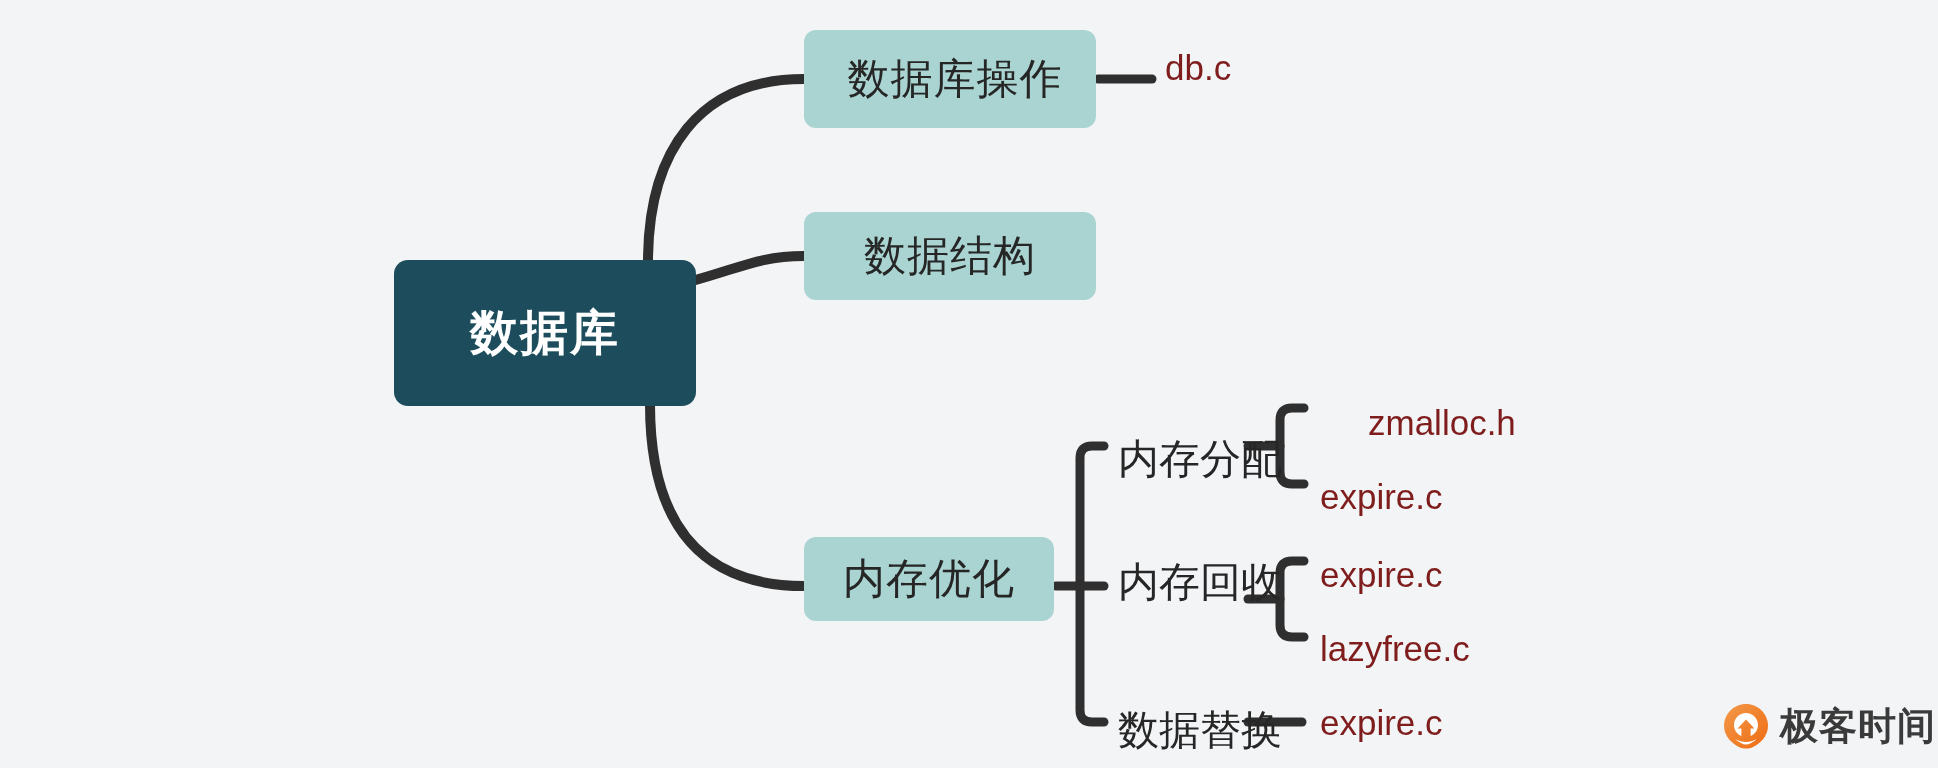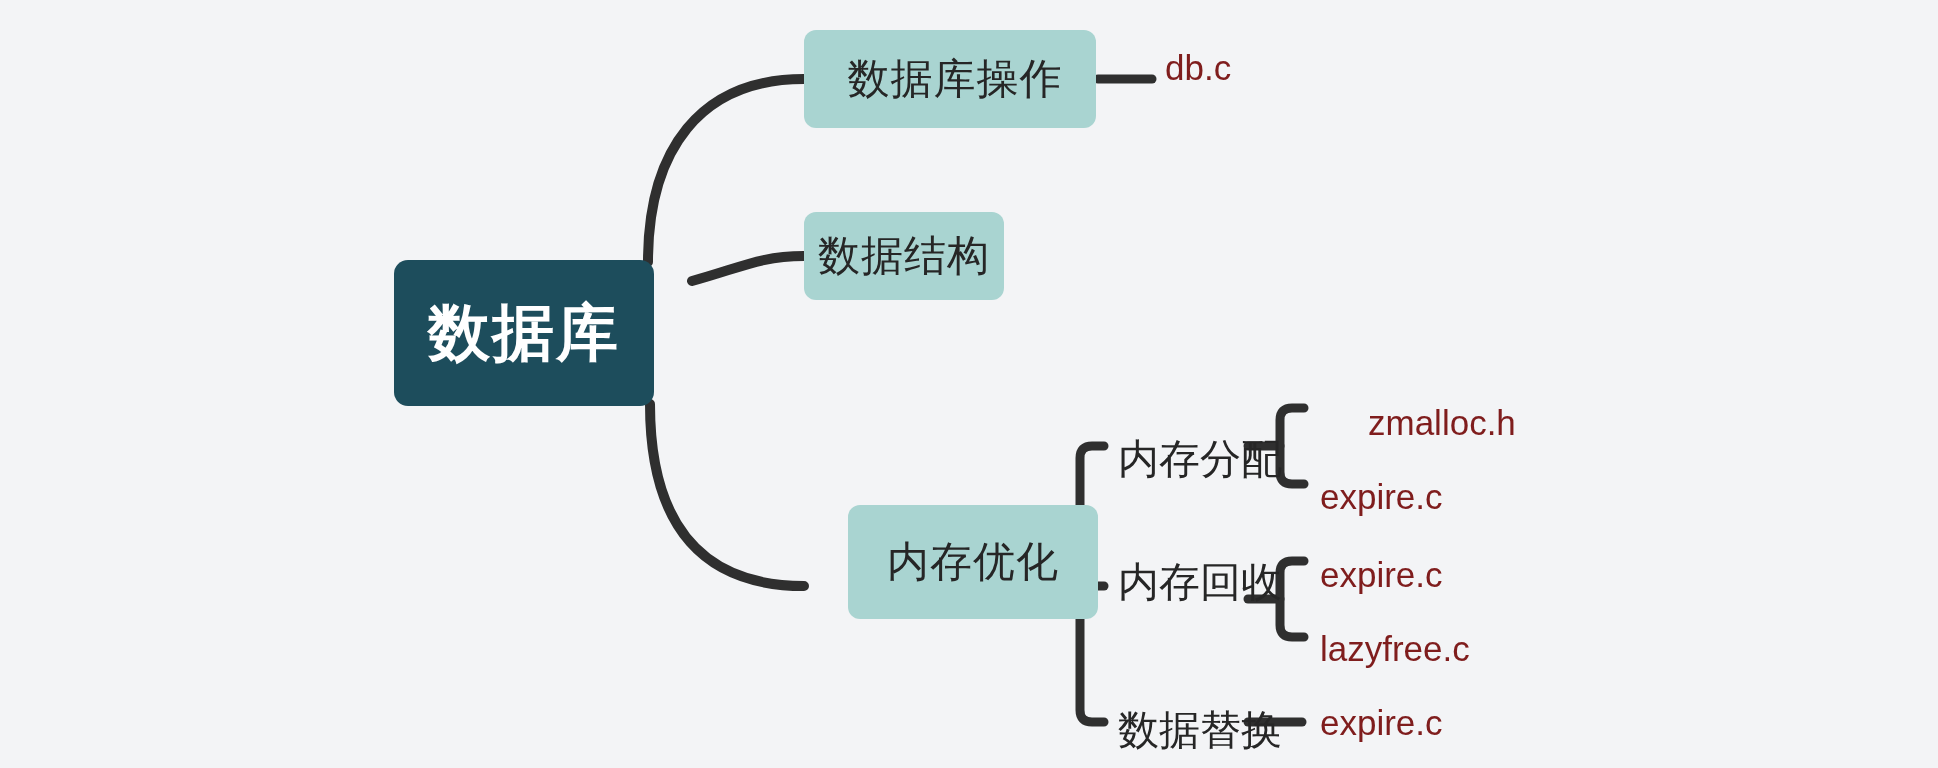--- a/index.html
+++ b/index.html
@@ -35,26 +35,26 @@
     display: flex;
     align-items: center;
     justify-content: center;
     white-space: nowrap;
   }
 
   .node-root {
     background: #1d4d5c;
     color: #ffffff;
     border-radius: 14px;
-    font-size: 62px;
+    font-size: 48px;
     font-weight: bold;
     letter-spacing: 2px;
     left: 394px;
     top: 260px;
-    width: 260px;
+    width: 302px;
     height: 146px;
   }
 
   .node-branch {
     background: #a9d4d1;
     color: #262626;
     border-radius: 12px;
     font-size: 42px;
     font-weight: 500;
     letter-spacing: 1px;
@@ -72,22 +72,22 @@
     position: absolute;
     color: #7f1d1d;
     font-size: 35px;
     white-space: nowrap;
     display: flex;
     align-items: center;
   }
 
   
   #branch-0 { left: 804px;  top: 30px;  width: 292px; height: 98px; padding-left: 10px; }
-  #branch-1 { left: 804px;  top: 212px; width: 200px; height: 88px; }
-  #branch-2 { left: 804px;  top: 505px; width: 250px; height: 114px; margin-left: 44px; }
+  #branch-1 { left: 804px;  top: 212px; width: 292px; height: 88px; }
+  #branch-2 { left: 804px;  top: 537px; width: 250px; height: 84px; }
 
   
   #sub-0 { left: 1118px; top: 432px; }
   #sub-1 { left: 1118px; top: 555px; }
   #sub-2 { left: 1118px; top: 703px; }
 
   
   #file-db      { left: 1165px; top: 48px;  }
   #file-zmh     { left: 1320px; top: 403px; margin-left: 48px; }
   #file-zmc     { left: 1320px; top: 477px; }
@@ -197,14 +197,33 @@
   </div>
 
   <div class="node-file" id="file-lazy">
     <span>lazyfree.c</span>
   </div>
 
   <div class="node-file" id="file-evict">
     <span>expire.c</span>
   </div>
 
+  <div id="logo">
+    <svg id="logo-mark" viewBox="0 0 48 48" xmlns="http://www.w3.org/2000/svg">
+      <defs>
+        <linearGradient id="pinGrad" x1="0" y1="0" x2="1" y2="1">
+          <stop offset="0%" stop-color="#f2994a"></stop>
+          <stop offset="100%" stop-color="#ef6c12"></stop>
+        </linearGradient>
+      </defs>
+      <path d="M24 2 C11.8 2 2 11.8 2 24 C2 34 10 42 18 45.5
+               C21 46.8 27 46.8 30 45.5 C38 42 46 34 46 24
+               C46 11.8 36.2 2 24 2 Z" fill="url(#pinGrad)"></path>
+      <path d="M24 11 C17.4 11 12 16.4 12 23 C12 28 15 32.2 19.4 33.9
+               L19.4 26.6 L15.6 26.6 L24 17.4 L32.4 26.6 L28.6 26.6
+               L28.6 33.9 C33 32.2 36 28 36 23 C36 16.4 30.6 11 24 11 Z" fill="#ffffff"></path>
+      <path d="M13 37 C17 40.5 21 42.5 24 42.5 C27 42.5 31 40.5 35 37
+               C31 39 27.5 40 24 40 C20.5 40 17 39 13 37 Z" fill="#ffffff"></path>
+    </svg>
+    <span id="logo-text">极客时间</span>
+  </div>
 
 </div>
 
 </body></html>

